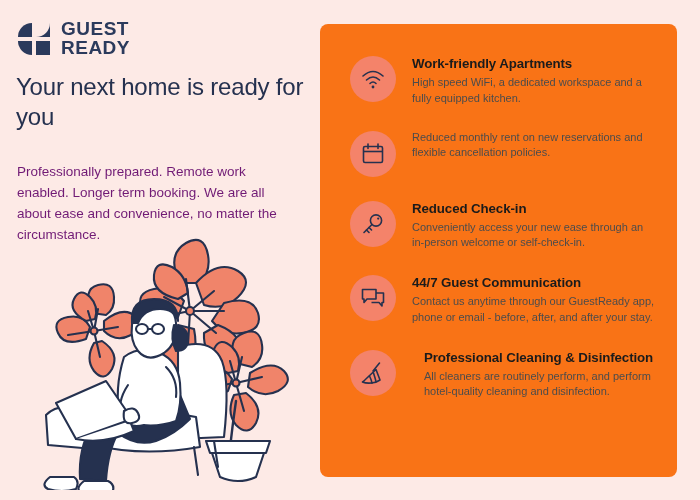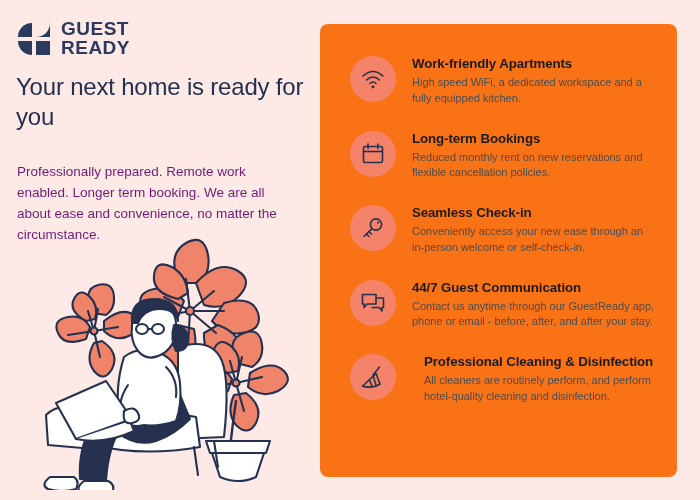--- a/index.html
+++ b/index.html
@@ -281,39 +281,38 @@
           <svg width="26" height="26" viewBox="0 0 26 26">
             <g fill="none" stroke="#25314f" stroke-width="1.6" stroke-linejoin="round">
               <rect x="3.5" y="5.5" width="19" height="16" rx="1.5"></rect>
               <path d="M3.5 10.5 L22.5 10.5"></path>
               <path d="M8 3 L8 7.5" stroke-linecap="round"></path>
               <path d="M18 3 L18 7.5" stroke-linecap="round"></path>
             </g>
           </svg>
         </div>
         <div class="feature-text">
-          <div class="feature-title">Long-term Bookings</div>
           <div class="feature-desc">Reduced monthly rent on new reservations and flexible cancellation policies.</div>
         </div>
       </div>
 
       <div class="feature">
         <div class="feature-icon">
           <svg width="26" height="26" viewBox="0 0 26 26">
             <g fill="none" stroke="#25314f" stroke-width="1.6" stroke-linecap="round" stroke-linejoin="round">
               <circle cx="16" cy="9.5" r="5.6"></circle>
               <path d="M12 13.5 L4 21.5"></path>
               <path d="M6.5 19 L9 21.5"></path>
               <path d="M9 16.5 L11.5 19"></path>
             </g>
             <circle cx="18.2" cy="7.6" r="1.1" fill="#25314f"></circle>
           </svg>
         </div>
         <div class="feature-text">
-          <div class="feature-title">Seamless Check-in</div>
+          <div class="feature-title">Reduced Check-in</div>
           <div class="feature-desc">Conveniently access your new ease through an in-person welcome or self-check-in.</div>
         </div>
       </div>
 
       <div class="feature">
         <div class="feature-icon">
           <svg width="26" height="26" viewBox="0 0 26 26">
             <g fill="none" stroke="#25314f" stroke-width="1.6" stroke-linejoin="round">
               <path d="M2.5 4.5 L16 4.5 L16 14 L7 14 L4 17.5 L4 14 L2.5 14 Z"></path>
               <path d="M16 8 L23.5 8 L23.5 17.5 L22 17.5 L22 21 L19 17.5 L11.5 17.5"></path>

